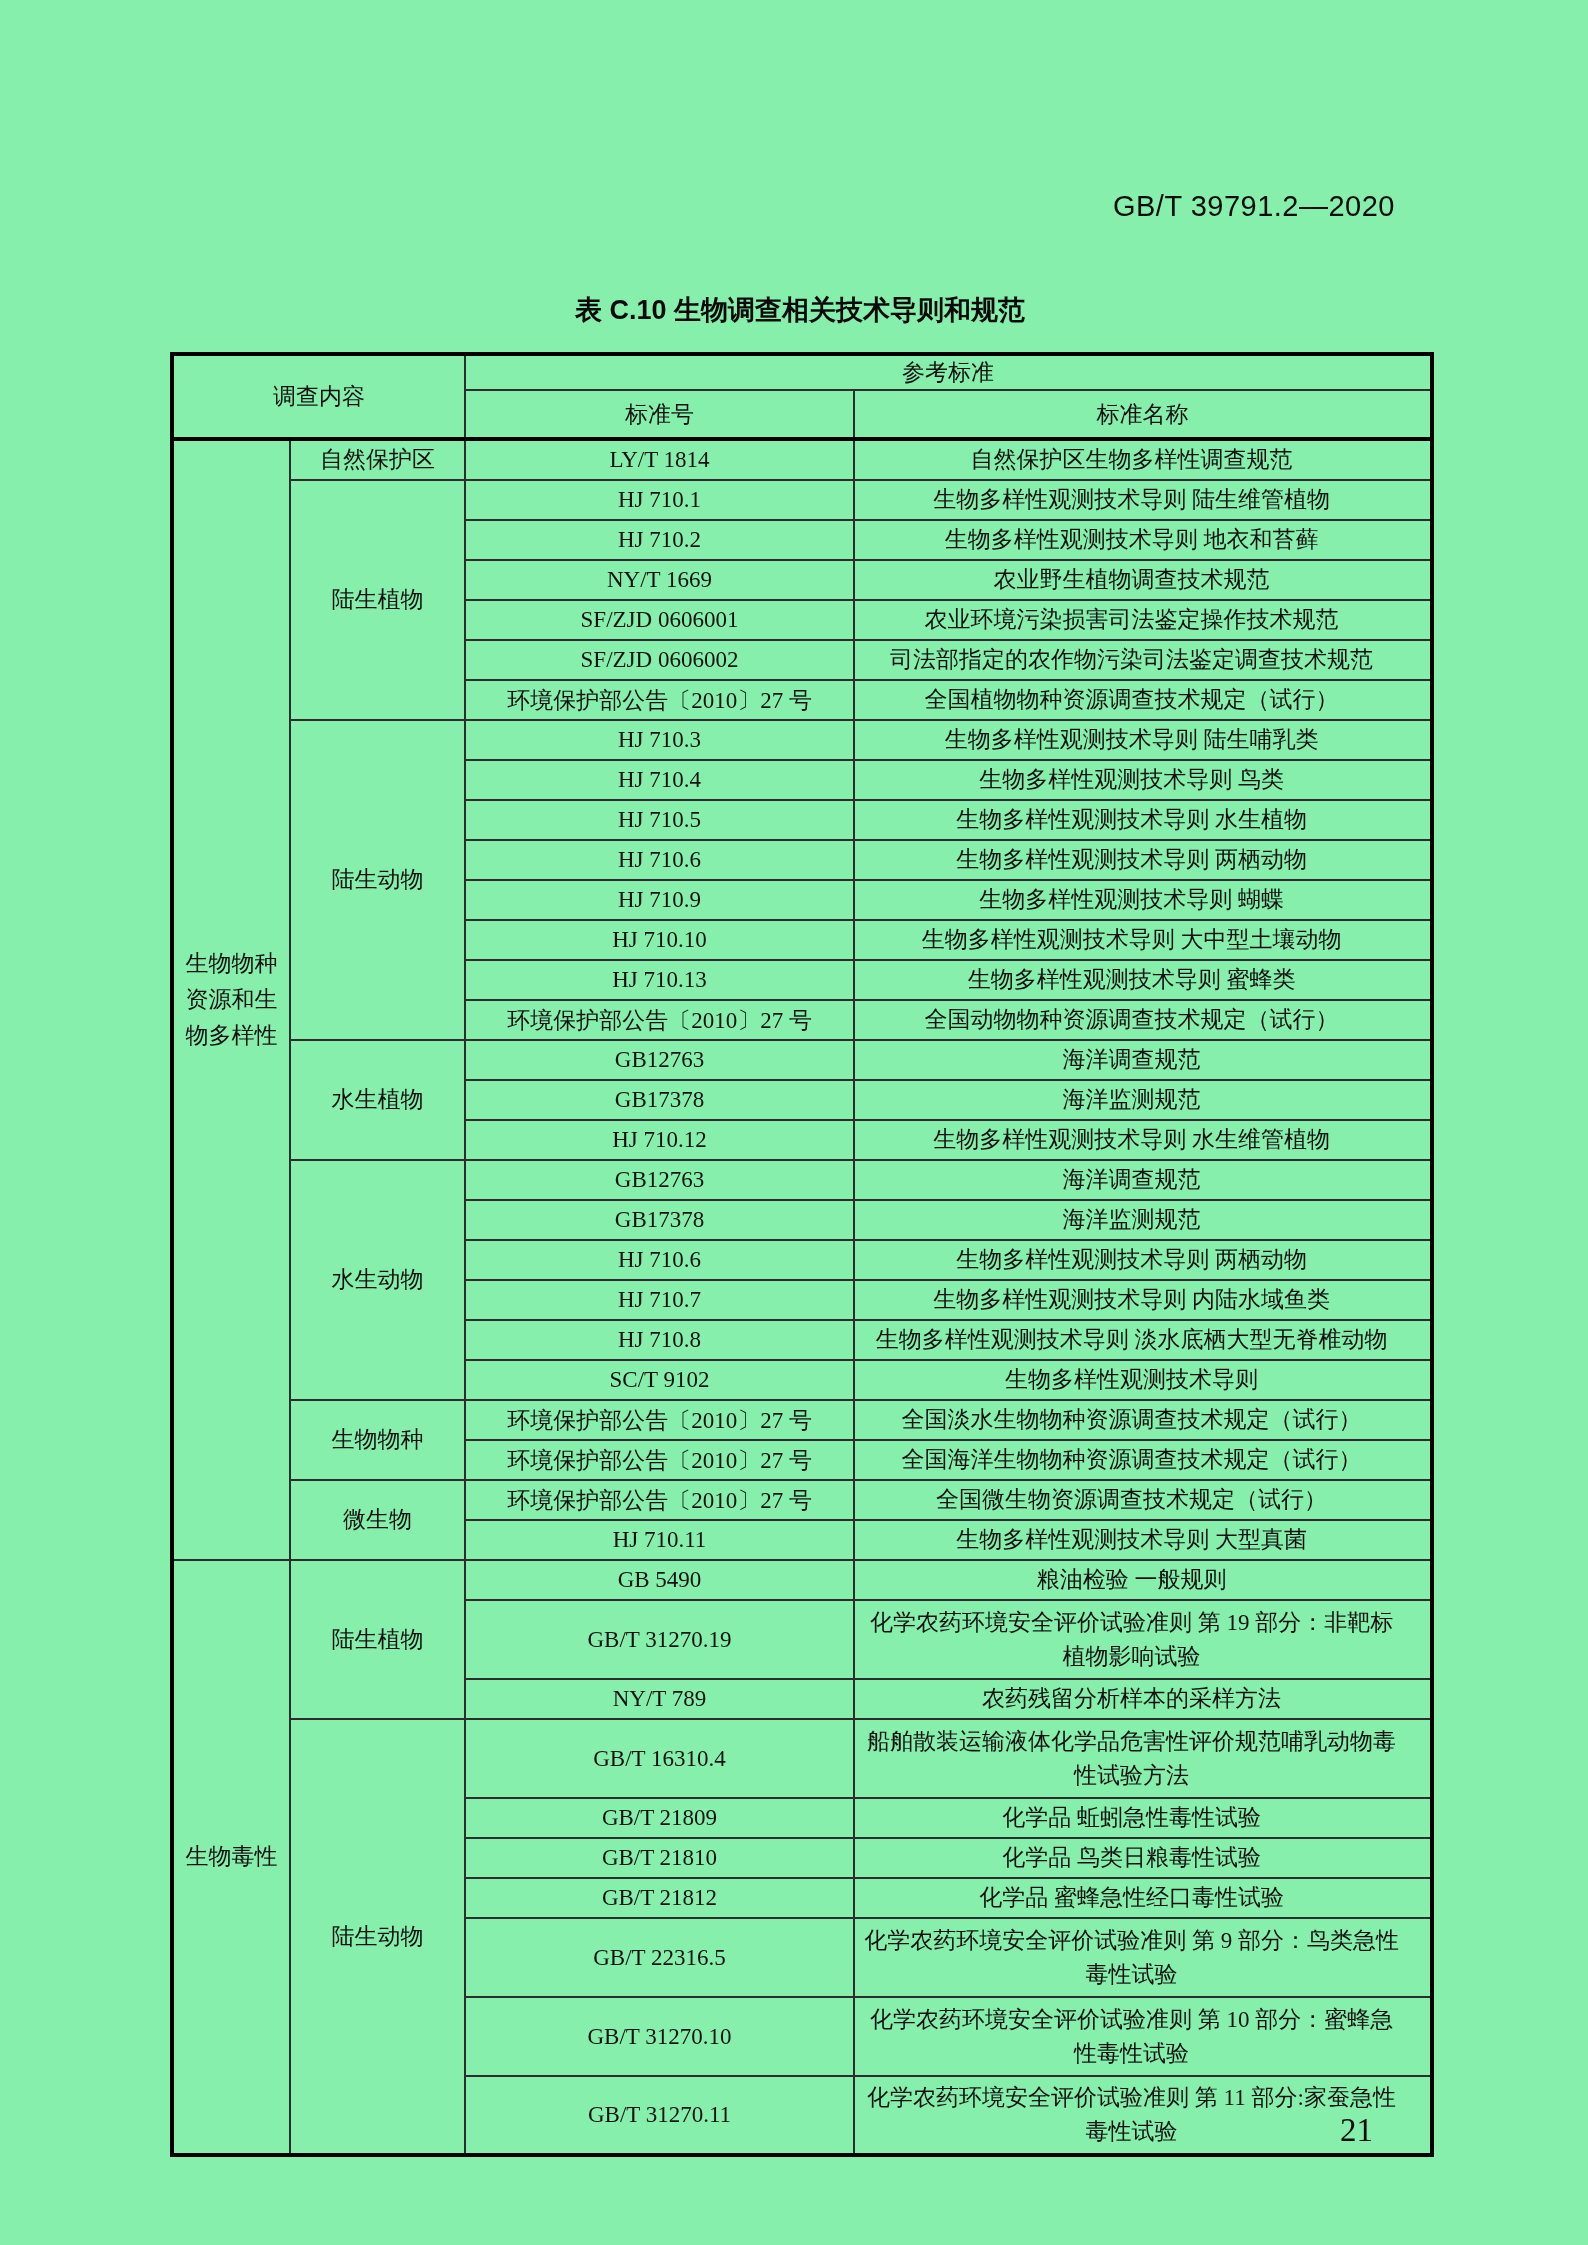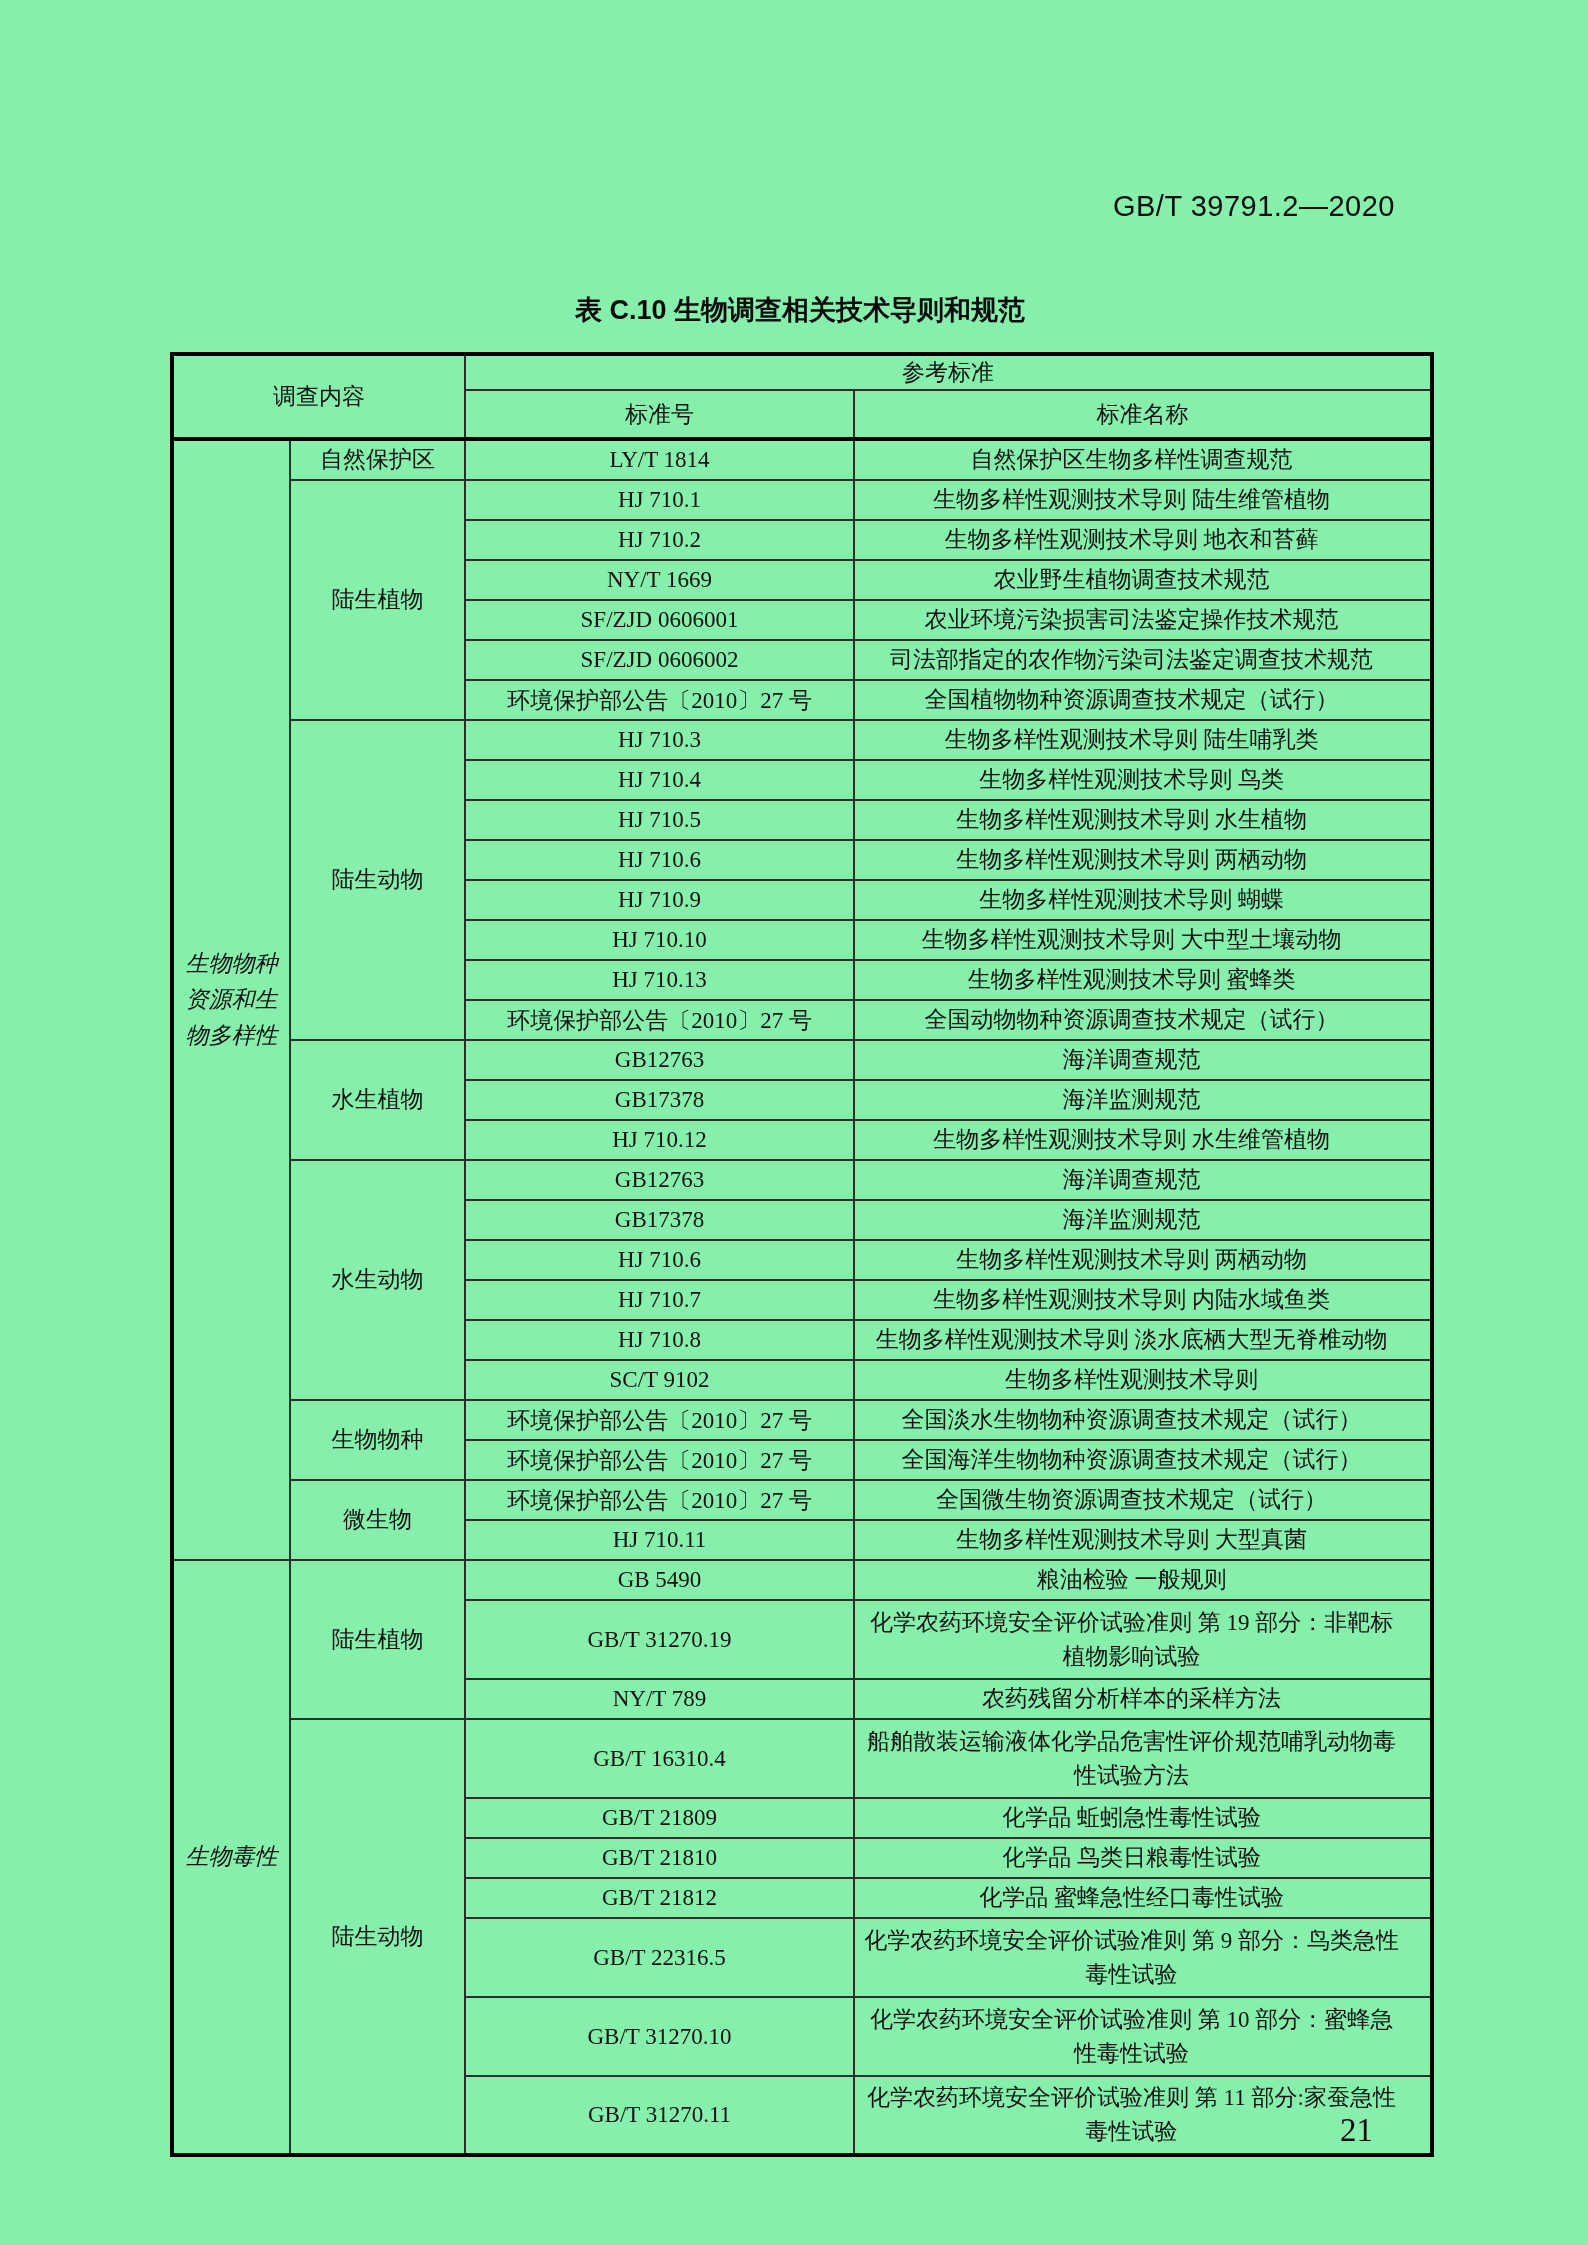--- a/index.html
+++ b/index.html
@@ -51,21 +51,20 @@
     overflow: hidden;
   }
   .std-table thead tr.hrow1 { height: 36px; }
   .std-table thead tr.hrow2 { height: 49px; }
   .std-table th.hb { border-bottom: 4px solid #000; }
   .std-table tr.single { height: 38px; }
   .std-table tr.tall   { height: 79px; }
   .std-table td.cat {
     padding: 0 10px;
     line-height: 36px;
-    font-style: italic;
   }
   .std-table td.grp {
     padding: 0 8px;
     line-height: 34px;
   }
   .std-table td.no { white-space: nowrap; }
   .std-table td.name {
     text-align: center;
     padding: 2px 30px 2px 8px;
     line-height: 34px;

